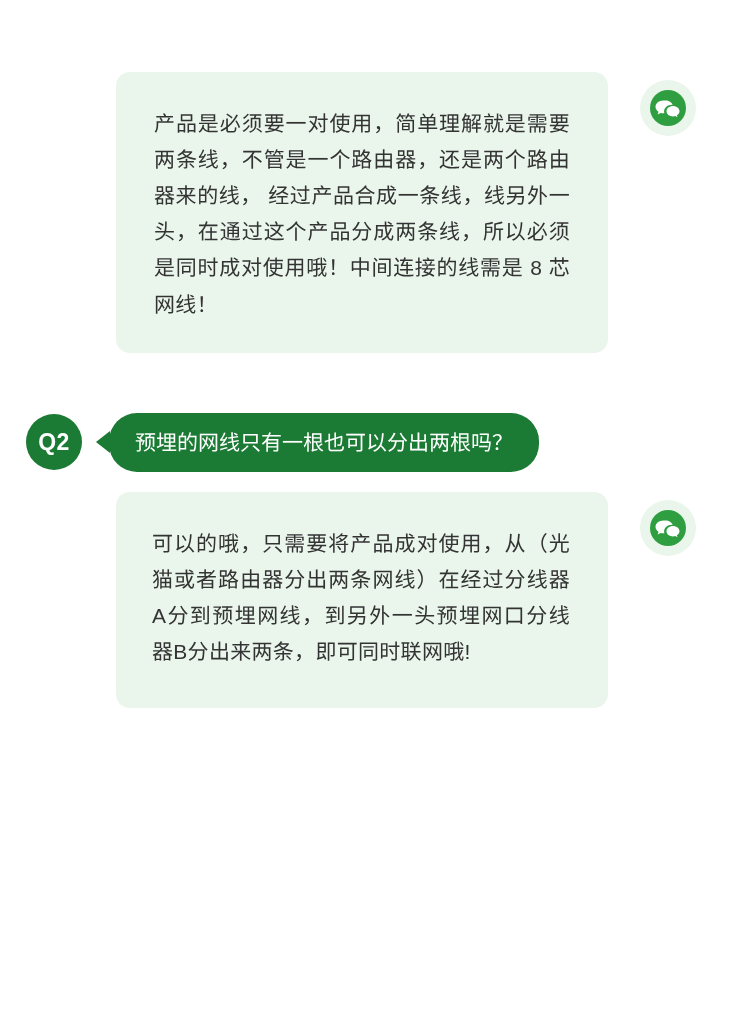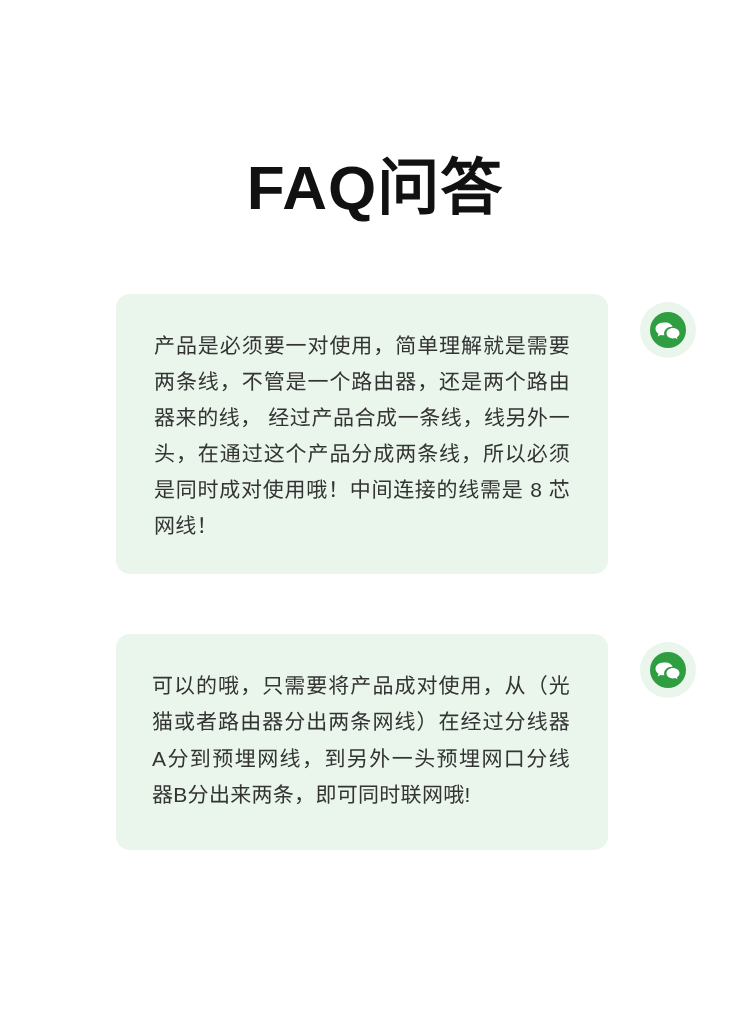--- a/index.html
+++ b/index.html
@@ -120,38 +120,44 @@
   .wechat-avatar svg { display: block; }
 
   .answer-1 .answer-card { min-height: 214px; }
   .answer-2 .answer-card { min-height: 216px; padding-left: 36px; }
 </style>
 </head>
 <body>
 
 <div class="page">
 
-  <h1 class="title">FAQ问答</h1>
 
   <div class="faq-block faq-1">
     <div class="answer-wrap answer-1">
       <div class="answer-card">
         <div class="answer-text">产品是必须要一对使用，简单理解就是需要两条线，不管是一个路由器，还是两个路由器来的线， 经过产品合成一条线，线另外一头，在通过这个产品分成两条线，所以必须是同时成对使用哦！中间连接的线需是 8 芯网线！</div>
       </div>
       <div class="wechat-avatar">
         <svg width="40" height="40" viewBox="0 0 40 40" aria-hidden="true">
           <circle cx="20" cy="20" r="18" fill="#2f9e41"></circle>
           <path d="M15.5 12.5c-4.4 0-8 2.8-8 6.3 0 2 1.2 3.8 3 5l-.8 2.6 2.9-1.5c.9.2 1.9.4 2.9.4.3 0 .6 0 .9-.1-.2-.6-.3-1.2-.3-1.8 0-3.7 3.5-6.6 7.8-6.6.3 0 .5 0 .8.1-.7-2.5-3.9-4.4-7.2-4.4z" fill="#ffffff"></path>
           <path d="M31.5 23.2c0-2.9-2.9-5.2-6.5-5.2s-6.5 2.3-6.5 5.2 2.9 5.2 6.5 5.2c.8 0 1.5-.1 2.2-.3l2.3 1.2-.6-2c1.6-1 2.6-2.5 2.6-4.1z" fill="#ffffff"></path>
         </svg>
       </div>
     </div>
   </div>
 
   <div class="faq-block faq-2">
+    <div class="question-row">
+      <div class="q-badge">Q2</div>
+      <div class="q-bubble-wrap">
+        <span class="q-tail"></span>
+        <div class="q-bubble">预埋的网线只有一根也可以分出两根吗？</div>
+      </div>
+    </div>
     <div class="answer-wrap answer-2">
       <div class="answer-card">
         <div class="answer-text">可以的哦，只需要将产品成对使用，从（光猫或者路由器分出两条网线）在经过分线器A分到预埋网线，到另外一头预埋网口分线器B分出来两条，即可同时联网哦!</div>
       </div>
       <div class="wechat-avatar">
         <svg width="40" height="40" viewBox="0 0 40 40" aria-hidden="true">
           <circle cx="20" cy="20" r="18" fill="#2f9e41"></circle>
           <path d="M15.5 12.5c-4.4 0-8 2.8-8 6.3 0 2 1.2 3.8 3 5l-.8 2.6 2.9-1.5c.9.2 1.9.4 2.9.4.3 0 .6 0 .9-.1-.2-.6-.3-1.2-.3-1.8 0-3.7 3.5-6.6 7.8-6.6.3 0 .5 0 .8.1-.7-2.5-3.9-4.4-7.2-4.4z" fill="#ffffff"></path>
           <path d="M31.5 23.2c0-2.9-2.9-5.2-6.5-5.2s-6.5 2.3-6.5 5.2 2.9 5.2 6.5 5.2c.8 0 1.5-.1 2.2-.3l2.3 1.2-.6-2c1.6-1 2.6-2.5 2.6-4.1z" fill="#ffffff"></path>
         </svg>

